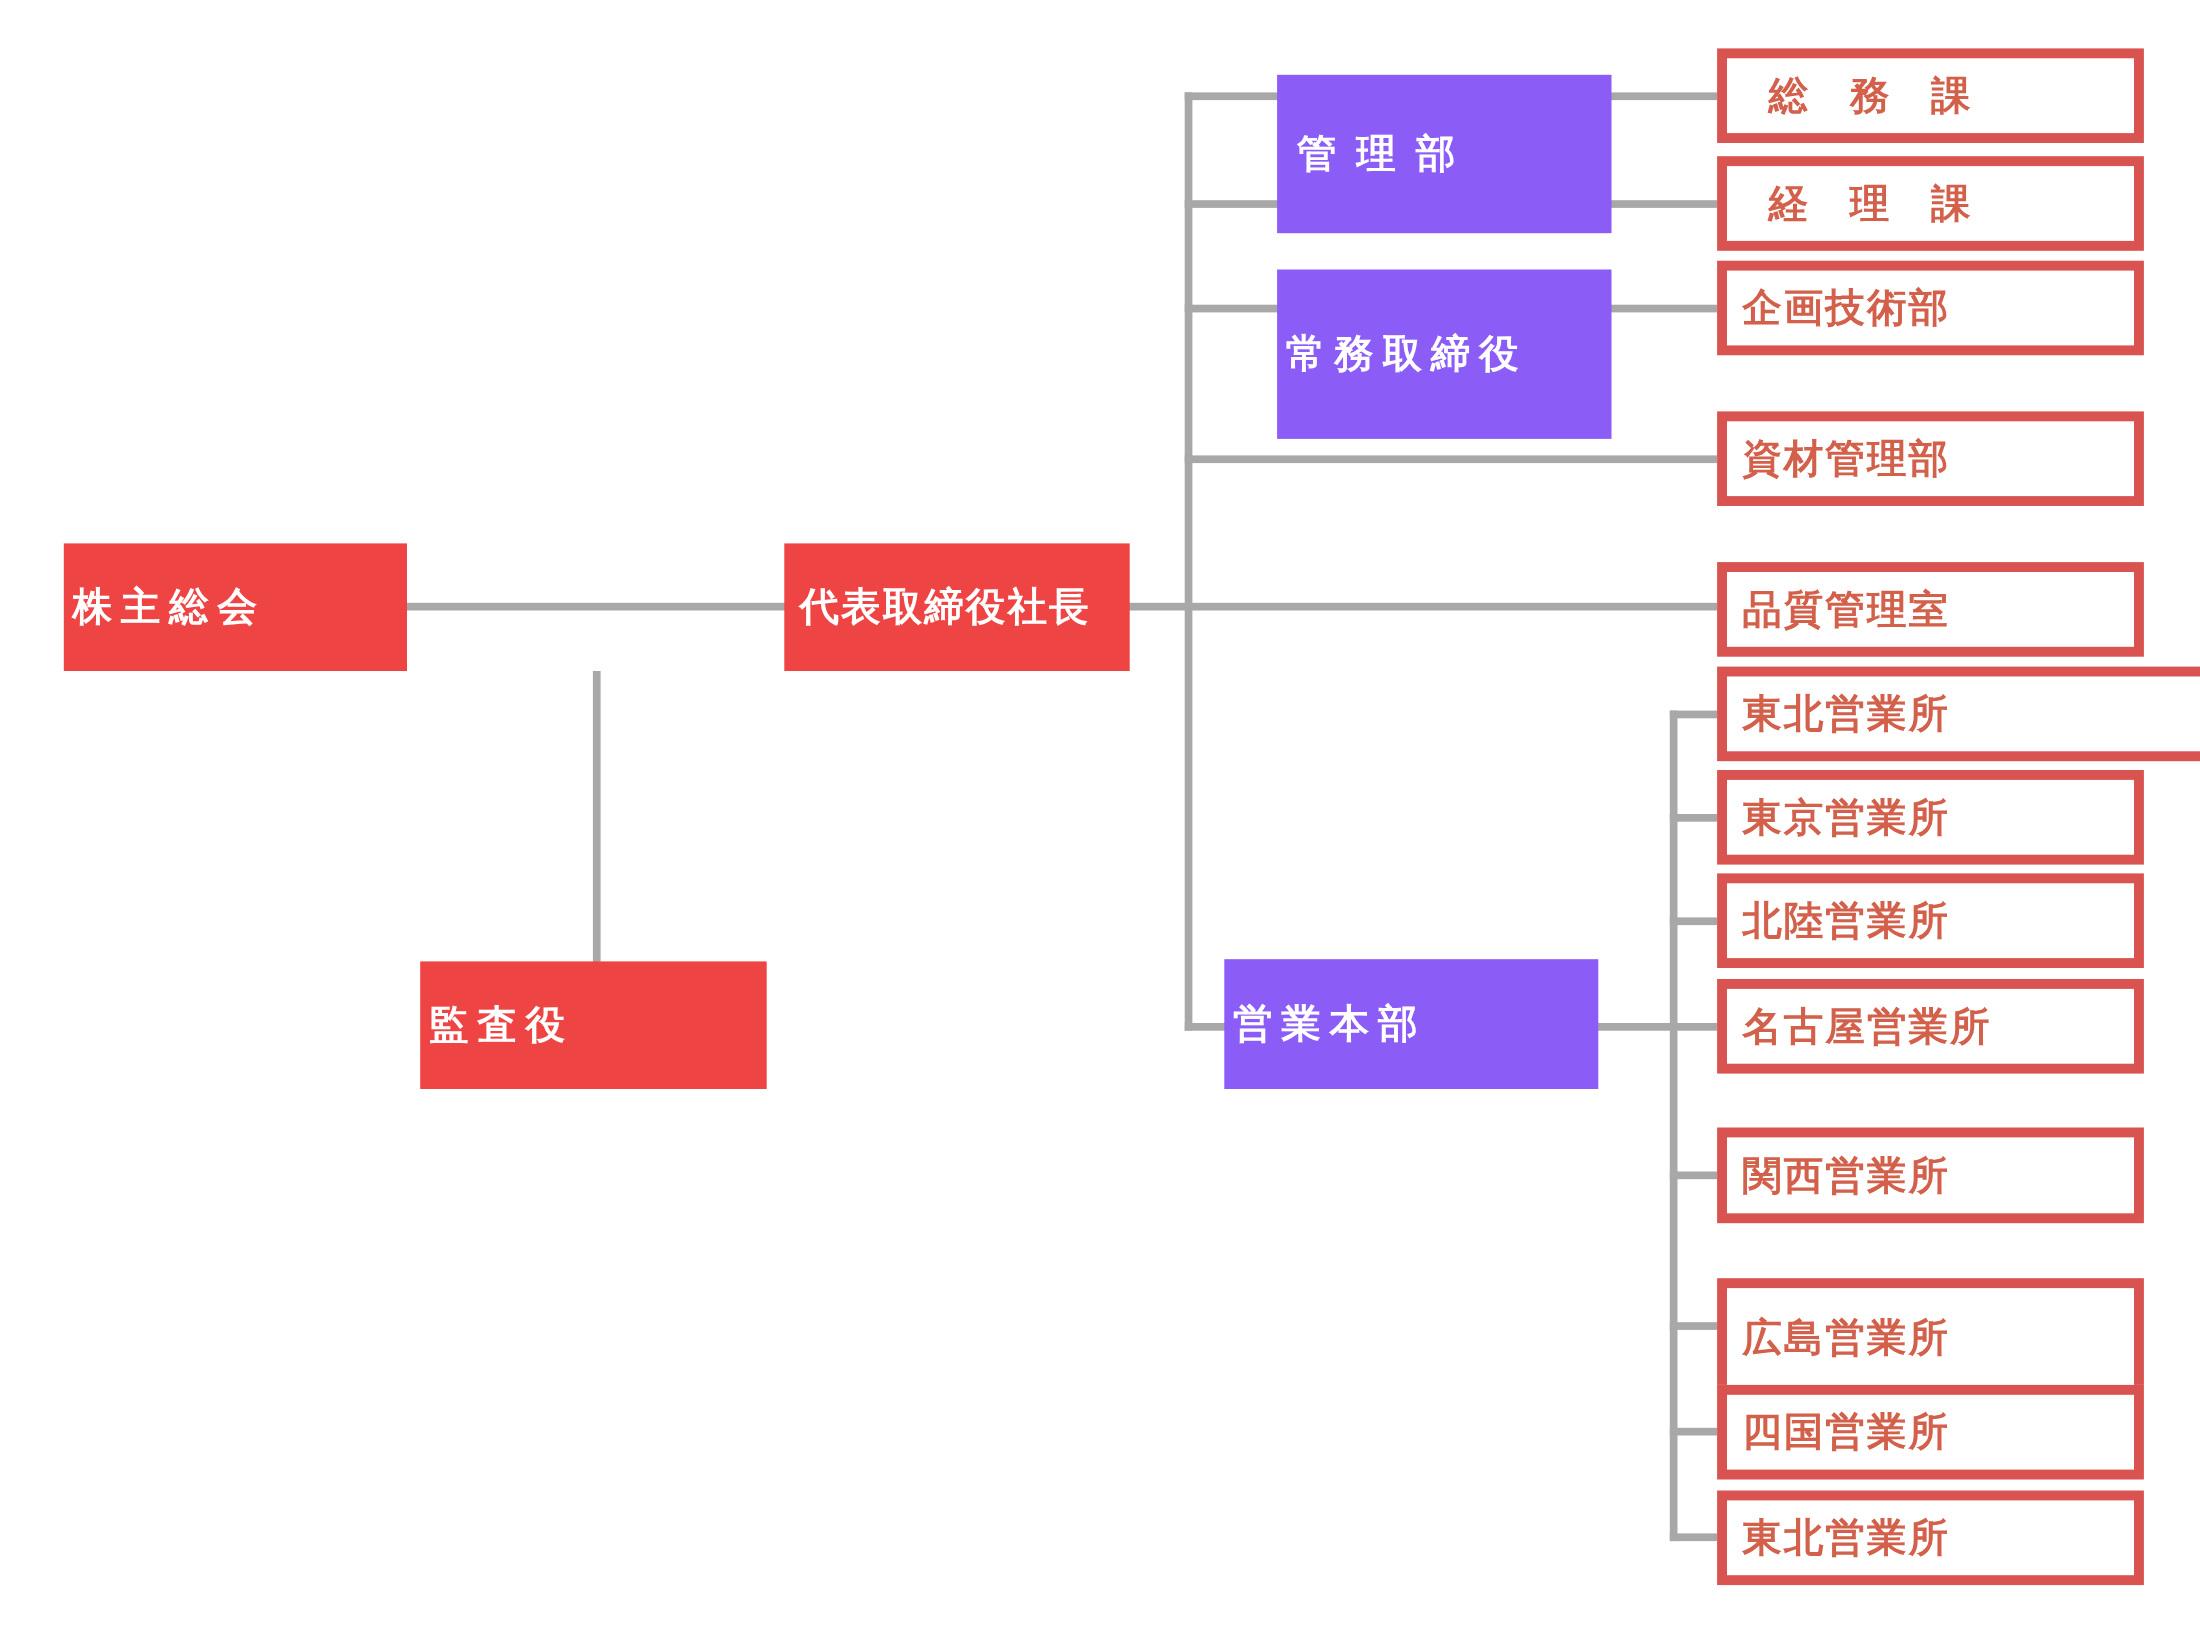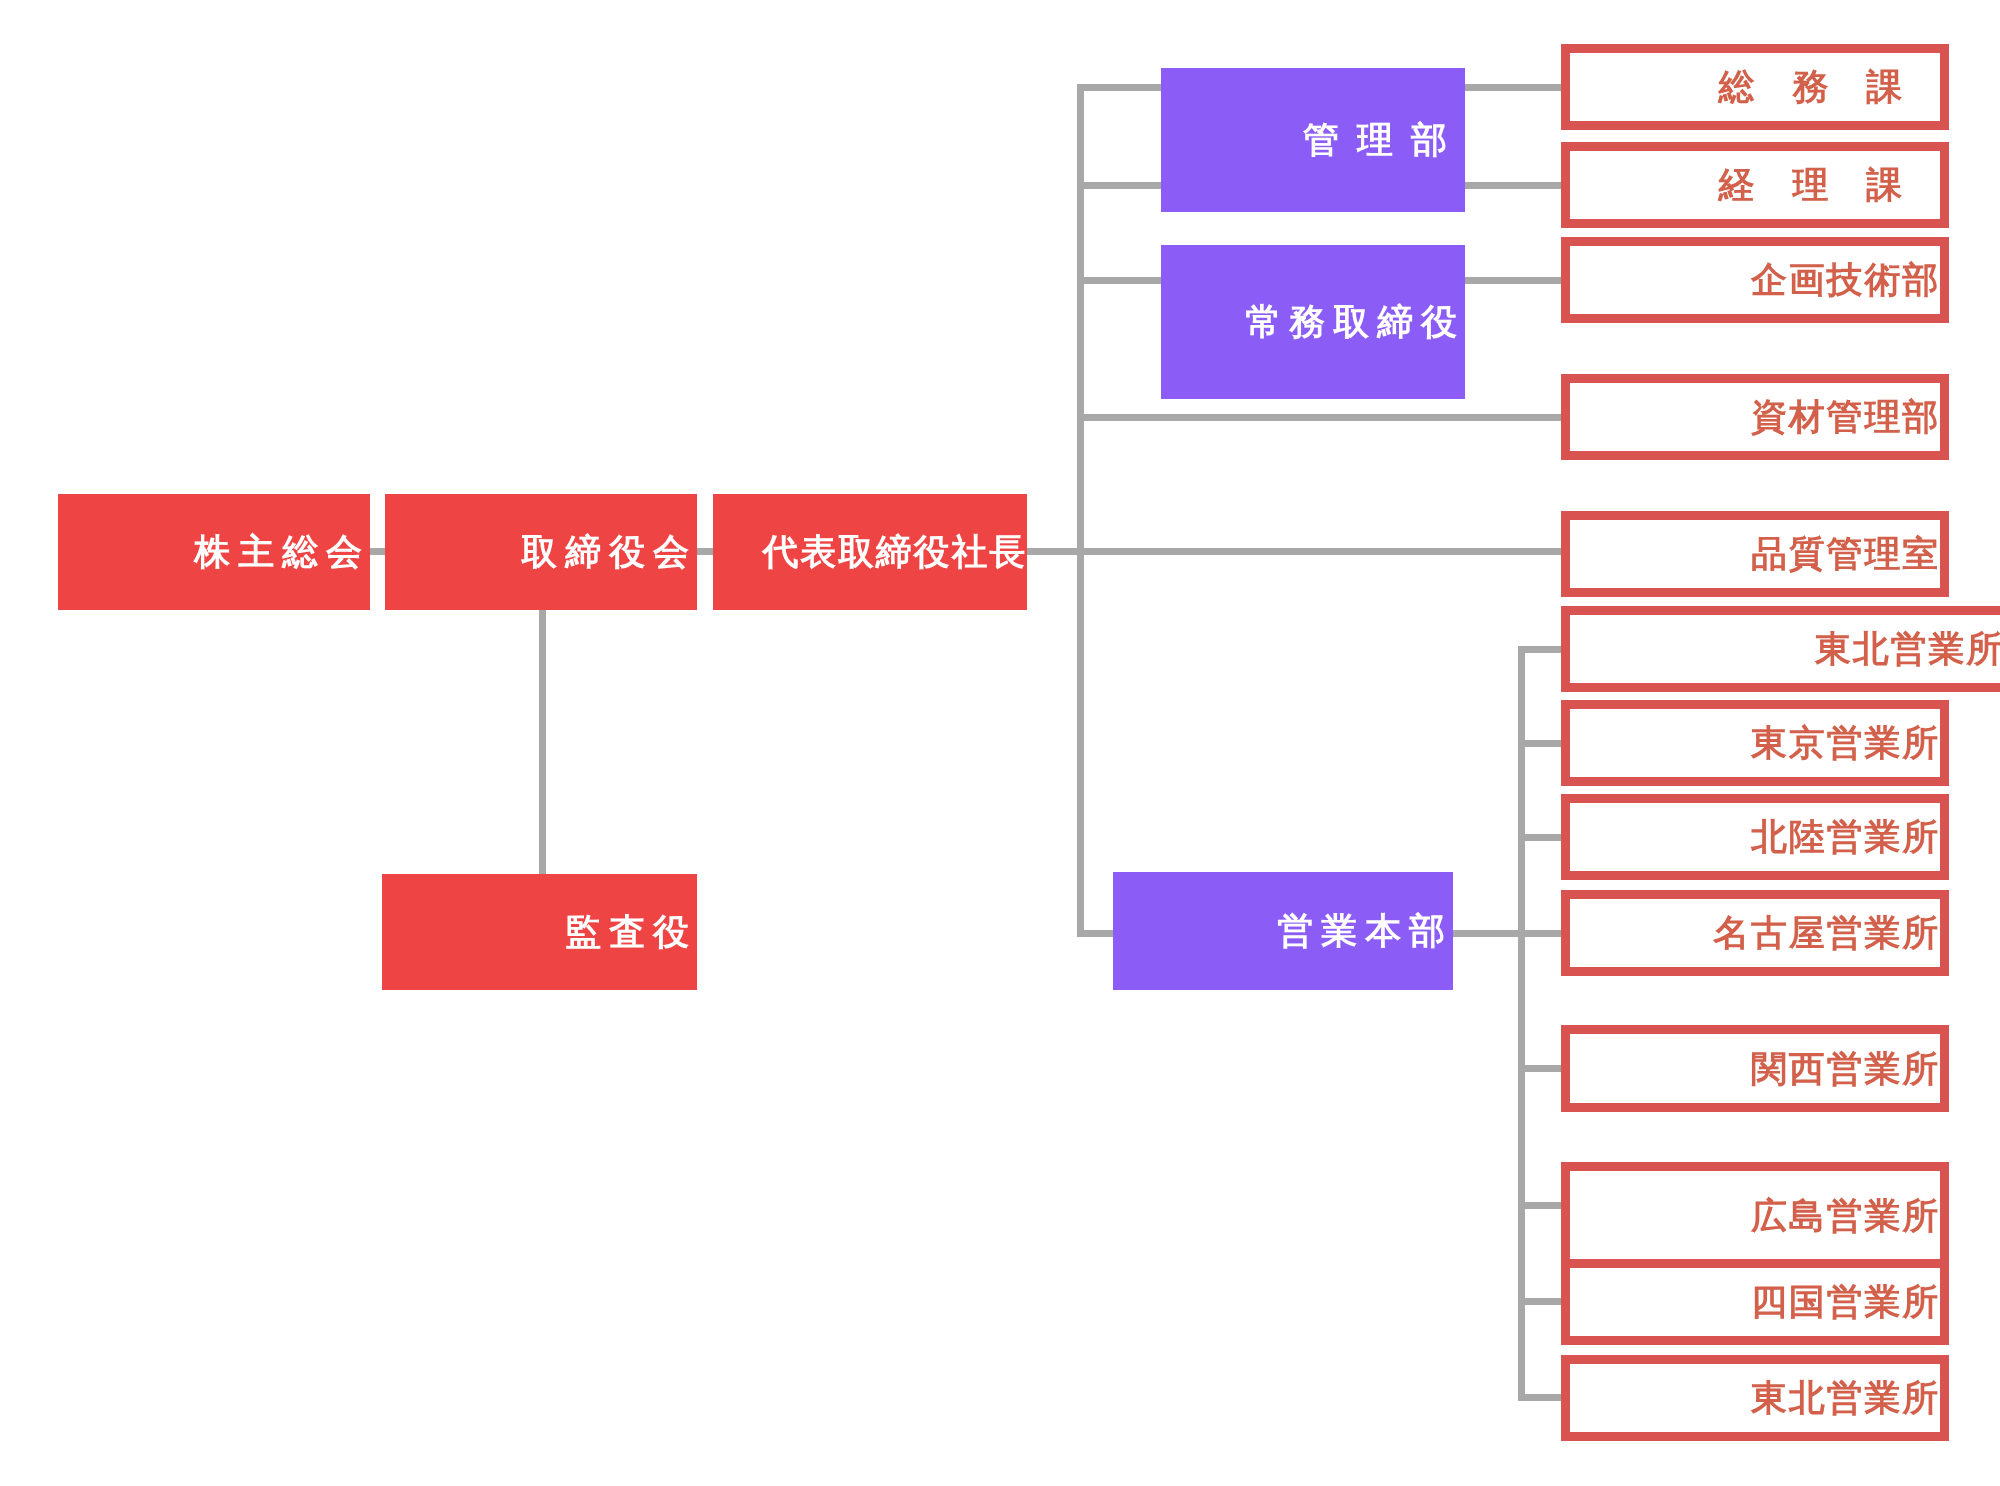--- a/index.html
+++ b/index.html
@@ -6,21 +6,21 @@
   #stage{
     position:relative;
     width:2000px;height:1486px;
     background:#ffffff;
     font-family:"Liberation Sans","DejaVu Sans",sans-serif;
     overflow:hidden;
   }
   .line{position:absolute;background:#a8a8a8;z-index:0;}
   .box{
     position:absolute;z-index:1;
-    display:flex;align-items:center;justify-content:flex-end;
+    display:flex;align-items:center;justify-content:flex-start;
     font-weight:bold;font-size:36px;line-height:1;
     box-sizing:border-box;white-space:nowrap;
   }
   .dark{background:#ef4444;color:#ffffff;}
   .mid{background:#8b5cf6;color:#ffffff;margin-left:15px;}
   .leaf{background:#ffffff;border:9px solid #d95450;color:#d2604a;}
   .ls-s{letter-spacing:0.05em;text-indent:0.05em;padding-left:12px;}
   .ls-m{letter-spacing:0.22em;text-indent:0.22em;}
   .ls-l{letter-spacing:0.5em;text-indent:0.5em;}
   .ls-xl{letter-spacing:1.05em;text-indent:1.05em;}
@@ -42,23 +42,20 @@
   <div class="line" style="left:1518px;top:646px;width:43px;height:7px"></div>
   <div class="line" style="left:1518px;top:740px;width:43px;height:7px"></div>
   <div class="line" style="left:1518px;top:834px;width:43px;height:7px"></div>
   <div class="line" style="left:1518px;top:1065px;width:43px;height:7px"></div>
   <div class="line" style="left:1518px;top:1202px;width:43px;height:7px"></div>
   <div class="line" style="left:1518px;top:1298px;width:43px;height:7px"></div>
   <div class="line" style="left:1518px;top:1394px;width:43px;height:7px"></div>
 
   <div class="box dark ls-m" style="left:58px;top:494px;width:312px;height:116px">
     <span>株主総会</span>
-  </div>
-  <div class="box dark ls-m" style="left:385px;top:494px;width:312px;height:116px">
-    <span>取締役会</span>
   </div>
   <div class="box dark ls-s" style="left:713px;top:494px;width:314px;height:116px">
     <span>代表取締役社長</span>
   </div>
   <div class="box dark ls-m" style="left:382px;top:874px;width:315px;height:116px">
     <span>監査役</span>
   </div>
 
   <div class="box mid ls-l" style="left:1146px;top:68px;width:304px;height:144px">
     <span>管理部</span>

